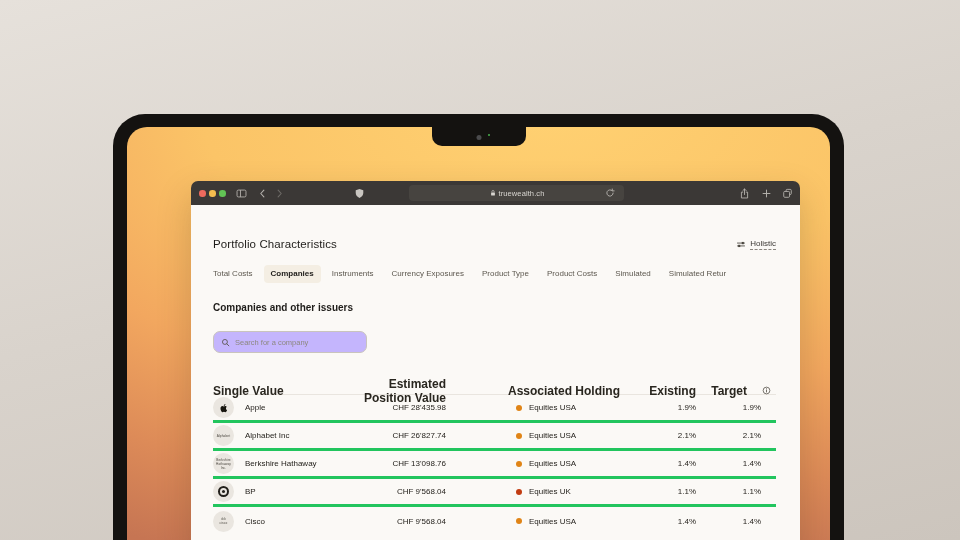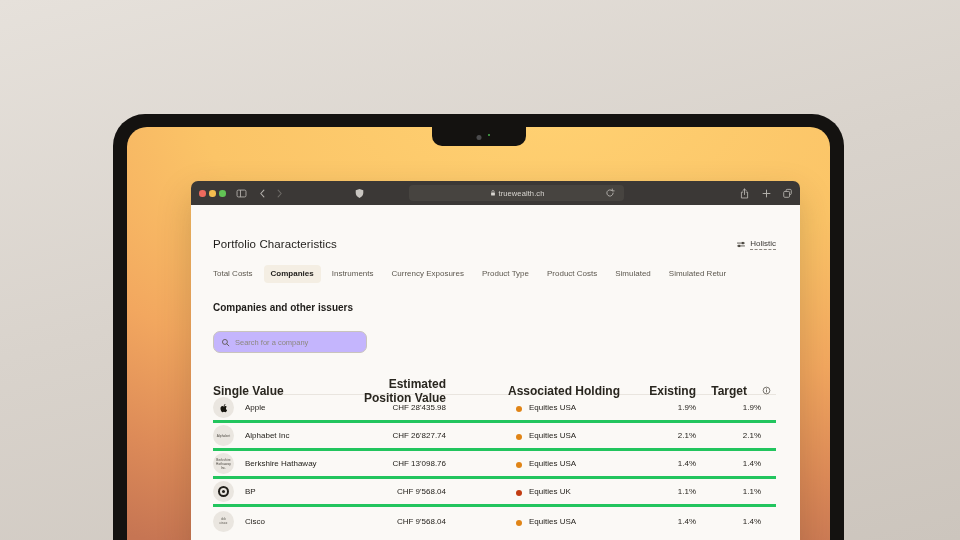--- a/index.html
+++ b/index.html
@@ -74,21 +74,21 @@
   .logo { width:21px; height:21px; border-radius:50%; background:#eae6e0; display:flex;
           align-items:center; justify-content:center; overflow:hidden; }
   .logo-text { font-size:3.2px; color:#4a463f; text-align:center; line-height:1.25; white-space:pre-line;
                letter-spacing:.1px; }
   .logo-apple svg { width:10px; height:12px; fill:#17150f; }
   .bp-ring { width:11px; height:11px; border-radius:50%; border:2.5px solid #22201b; position:relative; }
   .bp-ring::after { content:""; position:absolute; left:50%; top:50%; width:3px; height:3px; margin:-1.5px;
                     border-radius:50%; background:#22201b; }
   .cell.name { padding-left:0; }
   .cell.value { text-align:right; }
-  .cell.holding { padding-left:70px; display:flex; align-items:flex-end; gap:7px; }
+  .cell.holding { padding-left:70px; display:flex; align-items:center; gap:7px; }
   .dot { width:6px; height:6px; border-radius:50%; flex:none; }
   .cell.pct { text-align:right; }
   .cell.pct.target { padding-right:15px; }
 </style>
 </head>
 <body>
 
 <div class="stage">
   <div class="laptop">
     <div class="screen">

